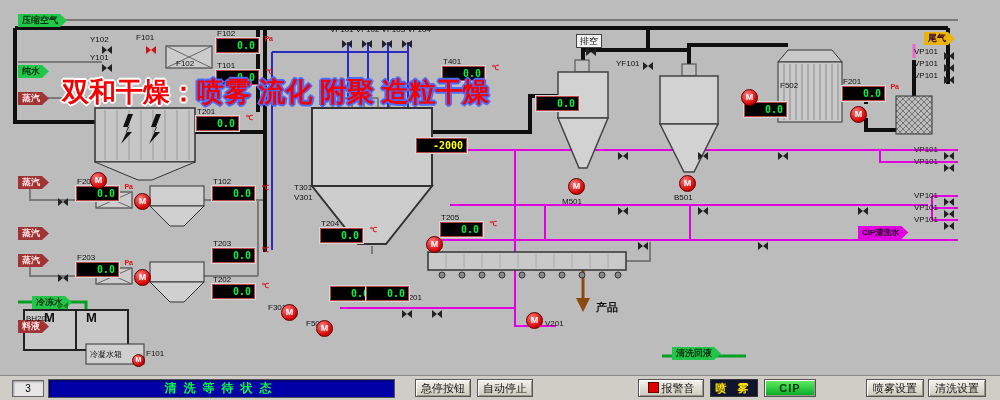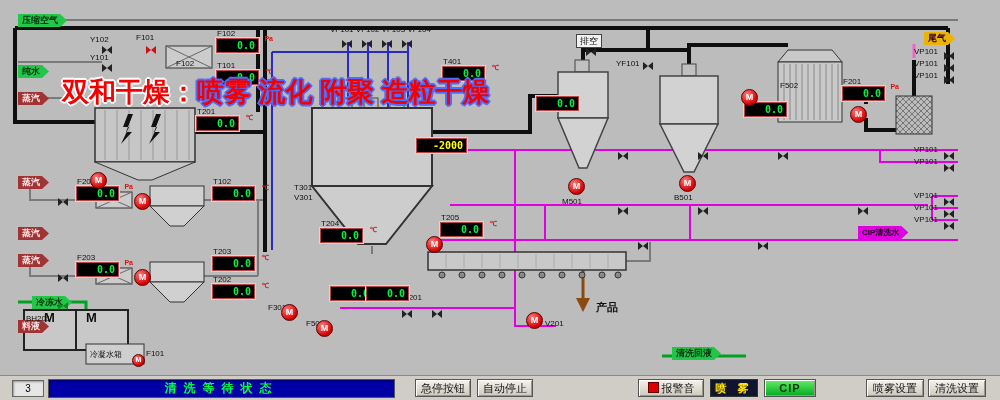--- a/index.html
+++ b/index.html
@@ -298,21 +298,21 @@
       <div class="disp" style="left: 212px; top: 186px;">
         <div class="disp-l">T102</div>
         <div class="disp-b" style="width: 38px;"><span>0.0</span></div>
         <span class="disp-u">℃</span>
       </div>
       <div class="disp" style="left: 76px; top: 262px;">
         <div class="disp-l">F203</div>
         <div class="disp-b" style="width: 38px;"><span>0.0</span></div>
         <span class="disp-u">Pa</span>
       </div>
-      <div class="disp" style="left: 212px; top: 256px;">
+      <div class="disp" style="left: 212px; top: 248px;">
         <div class="disp-l">T203</div>
         <div class="disp-b" style="width: 38px;"><span>0.0</span></div>
         <span class="disp-u">℃</span>
       </div>
       <div class="disp" style="left: 212px; top: 284px;">
         <div class="disp-l">T202</div>
         <div class="disp-b" style="width: 38px;"><span>0.0</span></div>
         <span class="disp-u">℃</span>
       </div>
       <div class="disp" style="left: 442px; top: 66px;">

